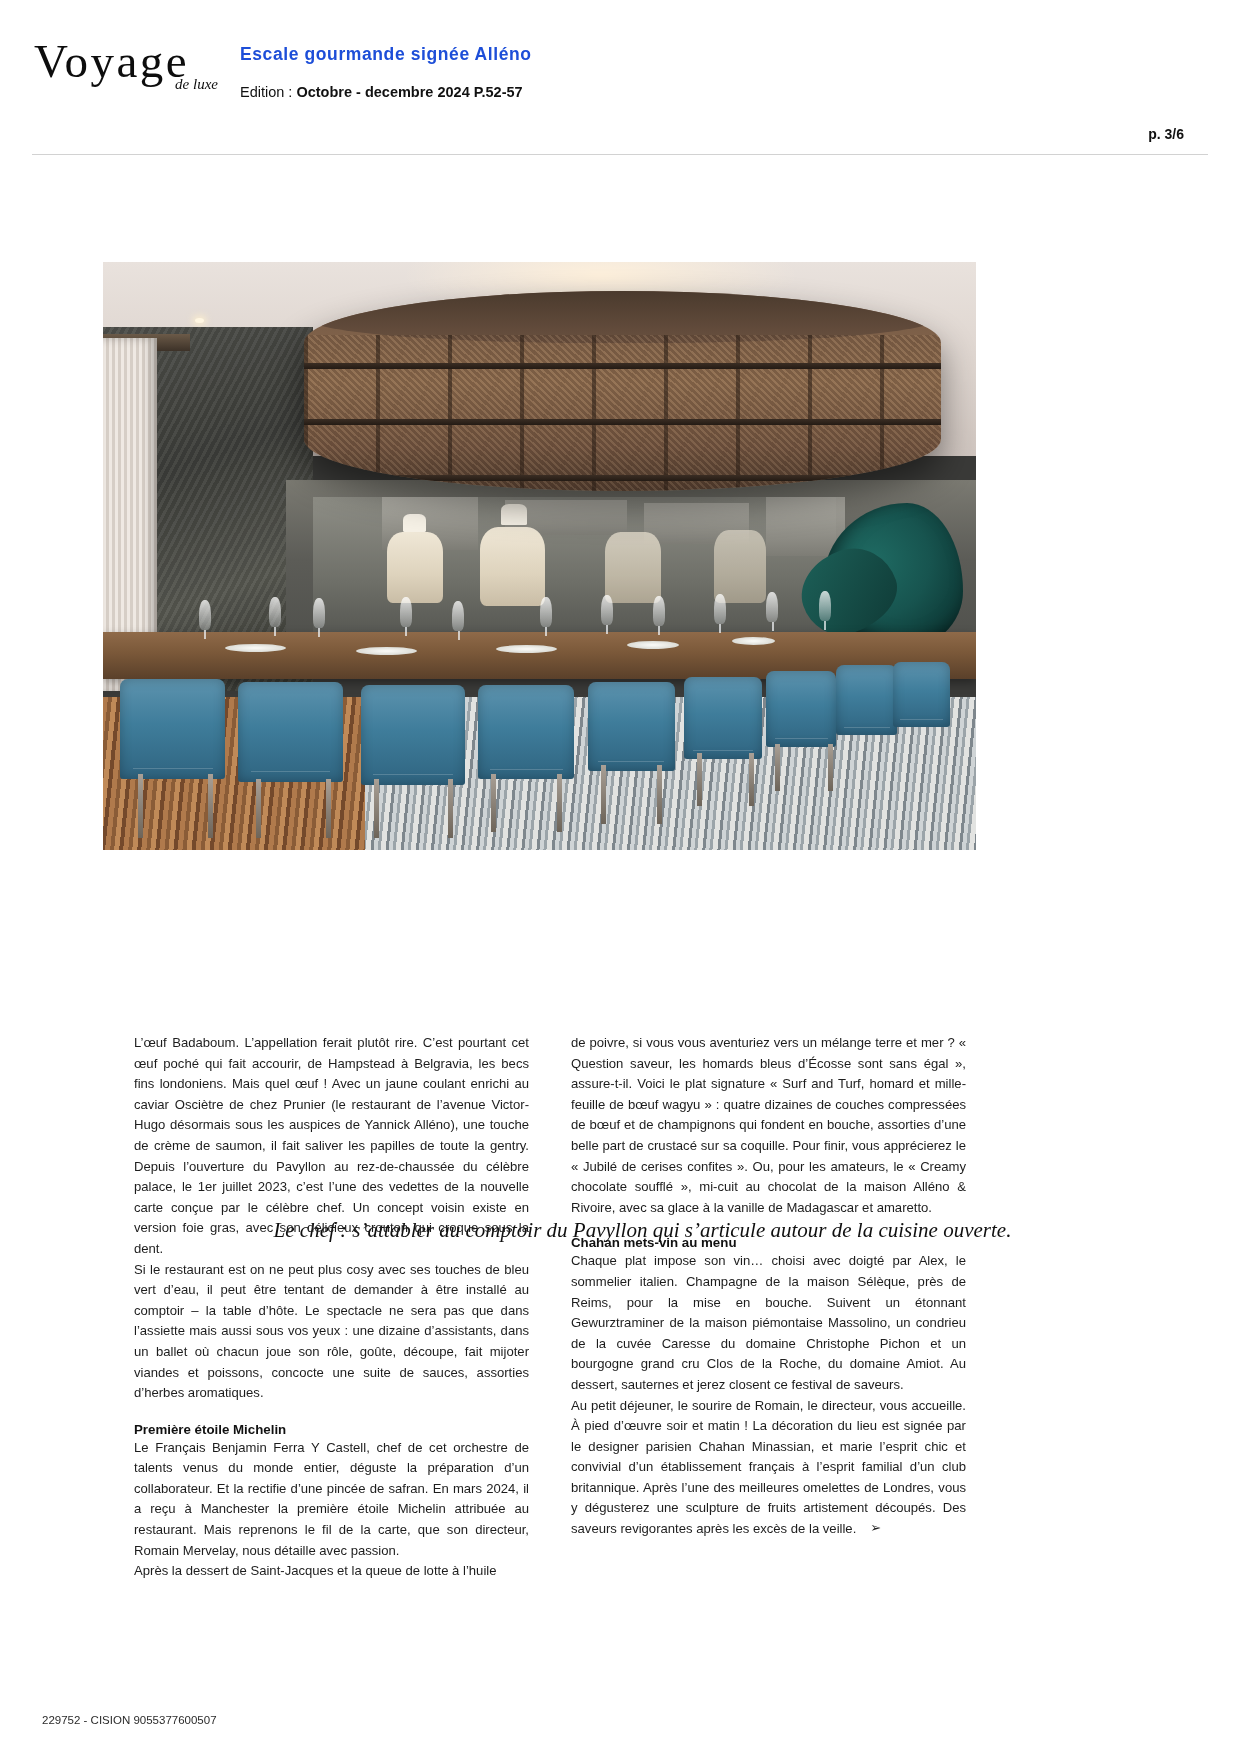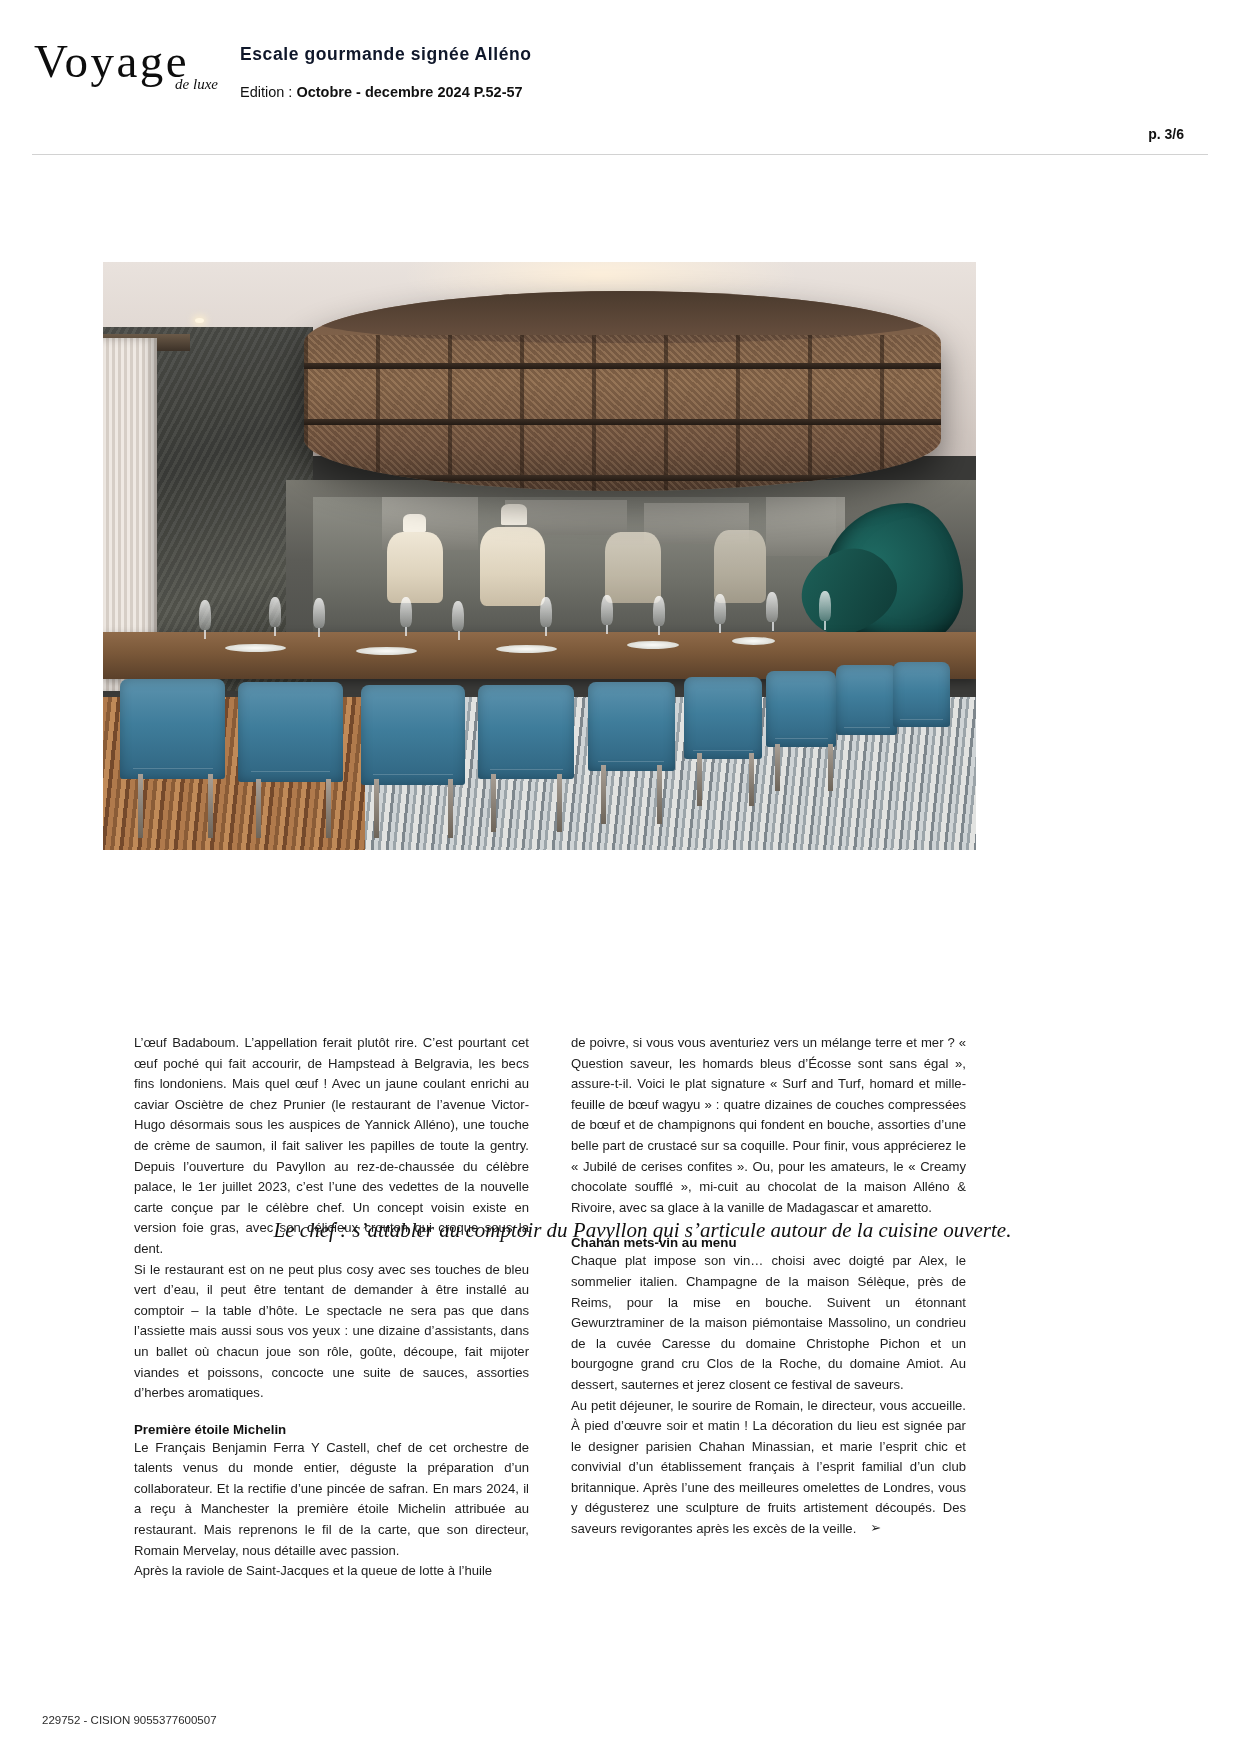--- a/index.html
+++ b/index.html
@@ -52,21 +52,21 @@
     color: #0d0d0d;
     white-space: nowrap;
   }
   .hdr-title {
     position: absolute;
     left: 240px;
     top: 44px;
     font-size: 17.5px;
     font-weight: bold;
     letter-spacing: 0.6px;
-    color: #0f172a;
+    color: #1d4ed8;
     white-space: nowrap;
   }
   .hdr-edition {
     position: absolute;
     left: 240px;
     top: 84px;
     font-size: 14.5px;
     color: #111;
     white-space: nowrap;
   }
@@ -451,21 +451,21 @@
     <div class="caption">Le chef : s’attabler au comptoir du Pavyllon qui s’articule autour de la cuisine ouverte.</div>
   </div>
 
   <div class="columns">
 
     <div class="col">
       <p>L’œuf Badaboum. L’appellation ferait plutôt rire. C’est pourtant cet œuf poché qui fait accourir, de Hampstead à Belgravia, les becs fins londoniens. Mais quel œuf ! Avec un jaune coulant enrichi au caviar Osciètre de chez Prunier (le restaurant de l’avenue Victor-Hugo désormais sous les auspices de Yannick Alléno), une touche de crème de saumon, il fait saliver les papilles de toute la gentry. Depuis l’ouverture du Pavyllon au rez-de-chaussée du célèbre palace, le 1er juillet 2023, c’est l’une des vedettes de la nouvelle carte conçue par le célèbre chef. Un concept voisin existe en version foie gras, avec son délicieux crouton qui croque sous la dent.</p>
       <p>Si le restaurant est on ne peut plus cosy avec ses touches de bleu vert d’eau, il peut être tentant de demander à être installé au comptoir – la table d’hôte. Le spectacle ne sera pas que dans l’assiette mais aussi sous vos yeux : une dizaine d’assistants, dans un ballet où chacun joue son rôle, goûte, découpe, fait mijoter viandes et poissons, concocte une suite de sauces, assorties d’herbes aromatiques.</p>
       <h3 class="first-head">Première étoile Michelin</h3>
       <p>Le Français Benjamin Ferra Y Castell, chef de cet orchestre de talents venus du monde entier, déguste la préparation d’un collaborateur. Et la rectifie d’une pincée de safran. En mars 2024, il a reçu à Manchester la première étoile Michelin attribuée au restaurant. Mais reprenons le fil de la carte, que son directeur, Romain Mervelay, nous détaille avec passion.</p>
-      <p>Après la raviole de Saint-Jacques et la queue de lotte à l’huile</p>
+      <p>Après la dessert de Saint-Jacques et la queue de lotte à l’huile</p>
     </div>
 
     <div class="col">
       <p>de poivre, si vous vous aventuriez vers un mélange terre et mer ? « Question saveur, les homards bleus d’Écosse sont sans égal », assure-t-il. Voici le plat signature « Surf and Turf, homard et mille-feuille de bœuf wagyu » : quatre dizaines de couches compressées de bœuf et de champignons qui fondent en bouche, assorties d’une belle part de crustacé sur sa coquille. Pour finir, vous apprécierez le « Jubilé de cerises confites ». Ou, pour les amateurs, le « Creamy chocolate soufflé », mi-cuit au chocolat de la maison Alléno &amp; Rivoire, avec sa glace à la vanille de Madagascar et amaretto.</p>
       <h3>Chahan mets-vin au menu</h3>
       <p>Chaque plat impose son vin… choisi avec doigté par Alex, le sommelier italien. Champagne de la maison Sélèque, près de Reims, pour la mise en bouche. Suivent un étonnant Gewurztraminer de la maison piémontaise Massolino, un condrieu de la cuvée Caresse du domaine Christophe Pichon et un bourgogne grand cru Clos de la Roche, du domaine Amiot. Au dessert, sauternes et jerez closent ce festival de saveurs.</p>
       <p><span>Au petit déjeuner, le sourire de Romain, le directeur, vous accueille. À pied d’œuvre soir et matin ! La décoration du lieu est signée par le designer parisien </span><span class="underline">Chahan</span><span> Minassian, et marie l’esprit chic et convivial d’un établissement français à l’esprit familial d’un club britannique. Après l’une des meilleures omelettes de Londres, vous y dégusterez une sculpture de fruits artistement découpés. Des saveurs revigorantes après les excès de la veille.</span><span class="endmark">➢</span></p>
     </div>
   </div>
 

